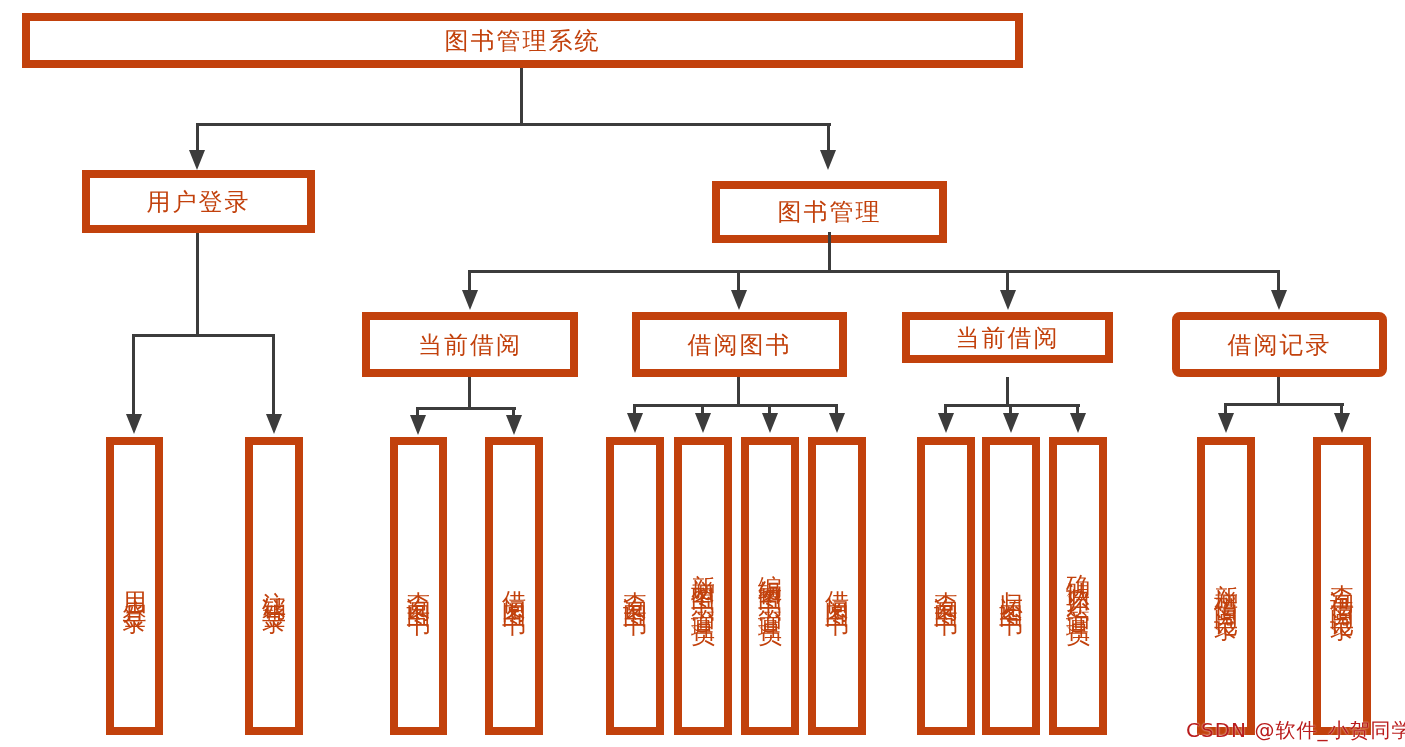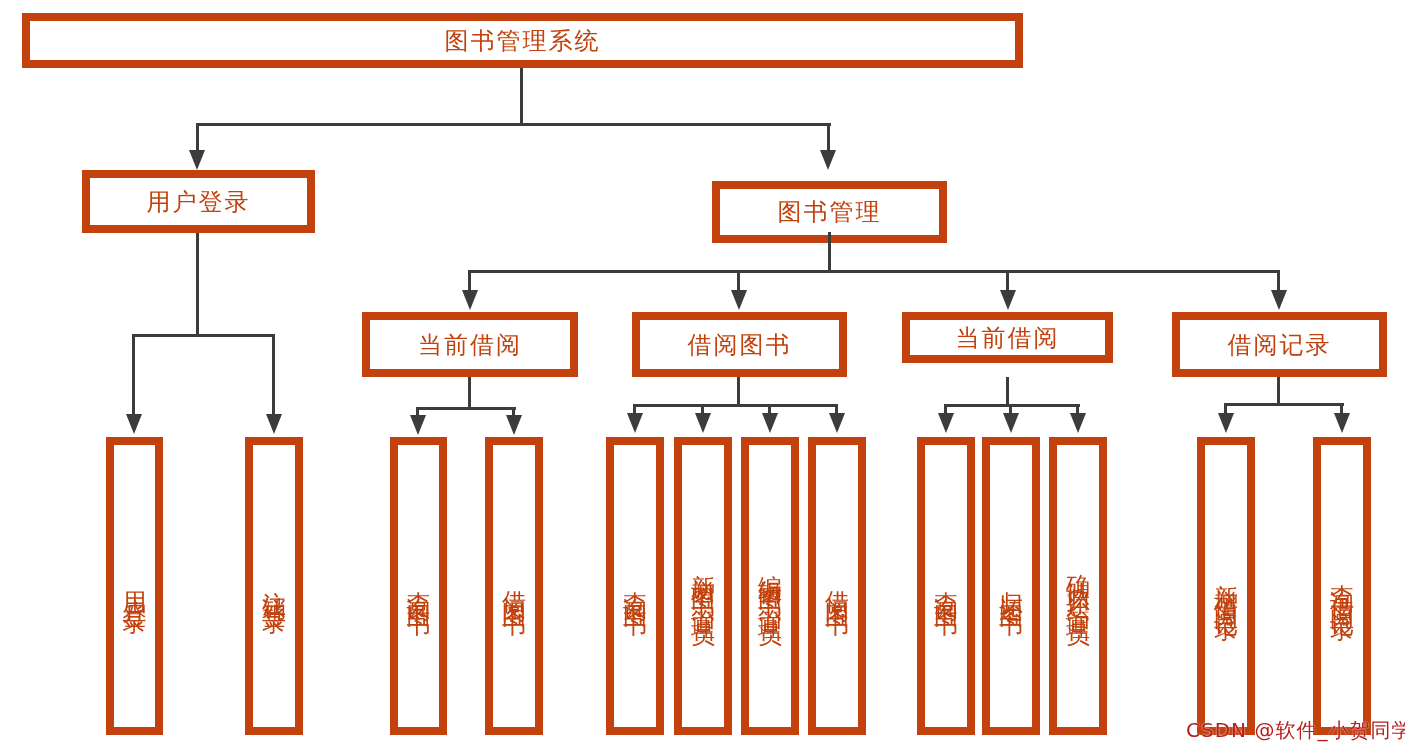--- a/index.html
+++ b/index.html
@@ -80,21 +80,21 @@
   <div class="vline" style="left:737px;top:270px;height:23px;"></div>
   <div class="arrow" style="left:731px;top:290px;"></div>
   <div class="vline" style="left:1006px;top:270px;height:23px;"></div>
   <div class="arrow" style="left:1000px;top:290px;"></div>
   <div class="vline" style="left:1277px;top:270px;height:23px;"></div>
   <div class="arrow" style="left:1271px;top:290px;"></div>
 
   <div class="node" style="left:362px;top:312px;width:216px;height:65px;">当前借阅</div>
   <div class="node" style="left:632px;top:312px;width:215px;height:65px;">借阅图书</div>
   <div class="node" style="left:902px;top:312px;width:211px;height:51px;">当前借阅</div>
-  <div class="node" style="left:1172px;top:312px;width:215px;height:65px;">借阅记录</div>
+  <div class="node" style="left:1172px;top:312px;width:215px;height:65px;border-radius:8px;">借阅记录</div>
 
   <div class="vline" style="left:468px;top:377px;height:33px;"></div>
   <div class="hline" style="left:416px;top:407px;width:100px;"></div>
   <div class="vline" style="left:416px;top:407px;height:11px;"></div>
   <div class="arrow" style="left:410px;top:415px;"></div>
   <div class="vline" style="left:512px;top:407px;height:11px;"></div>
   <div class="arrow" style="left:506px;top:415px;"></div>
 
   <div class="vline" style="left:737px;top:377px;height:30px;"></div>
   <div class="hline" style="left:633px;top:404px;width:205px;"></div>

